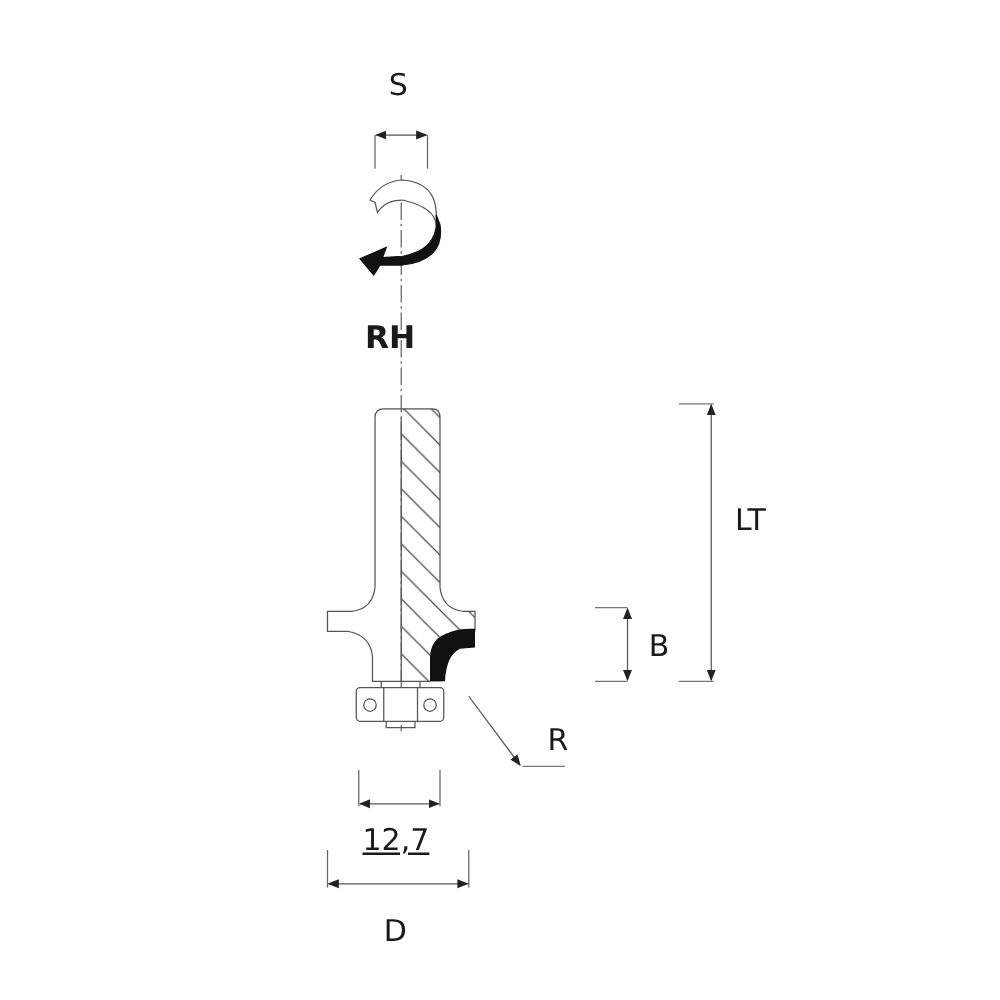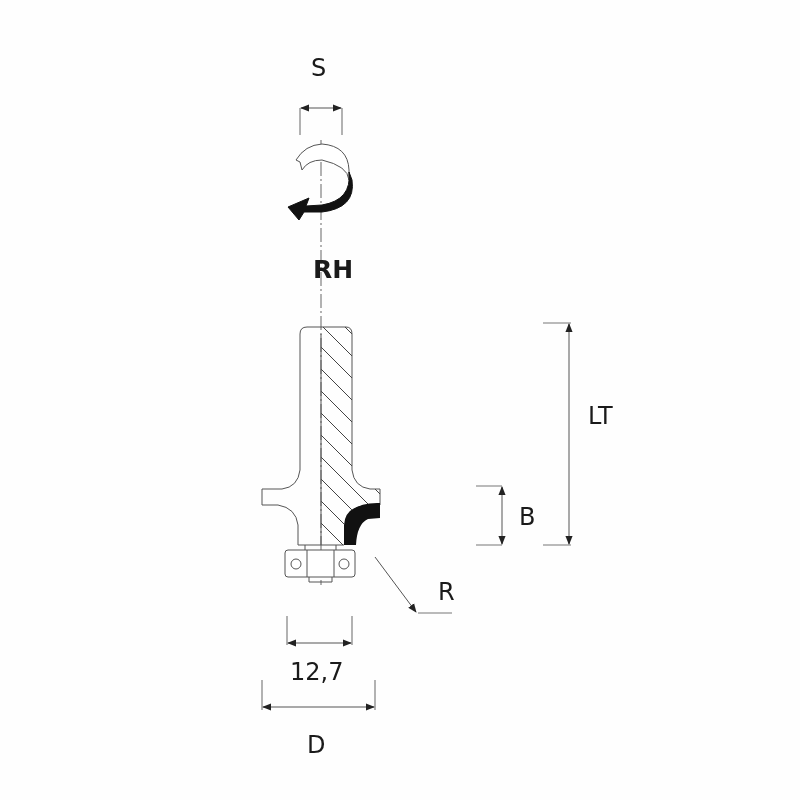--- a/index.html
+++ b/index.html
@@ -88,19 +88,19 @@
     </g>
 
     <g>
       <line x1="262" y1="680" x2="262" y2="710" stroke="#666" stroke-width="1"></line>
       <line x1="375" y1="680" x2="375" y2="710" stroke="#666" stroke-width="1"></line>
       <line x1="263" y1="707" x2="374" y2="707" stroke="#555" stroke-width="1" marker-start="url(#arr)" marker-end="url(#arr)"></line>
     </g>
   </svg>
 
   <span class="lbl" style="left:311px; top:56px;">S</span>
-  <span class="lbl bold" style="left:313px; top:257px;text-align:right;">RH</span>
+  <span class="lbl bold" style="left:292px; top:257px;text-align:right;">RH</span>
   <span class="lbl" style="left:588px; top:404px;">LT</span>
   <span class="lbl" style="left:519px; top:505px;">B</span>
   <span class="lbl" style="left:438px; top:580px;">R</span>
-  <span class="lbl" style="left:290px; top:660px;">12,7</span>
+  <span class="lbl" style="left:290px; top:660px;text-decoration:underline;">12,7</span>
   <span class="lbl" style="left:307px; top:733px;">D</span>
 </div>
 
 </body></html>

